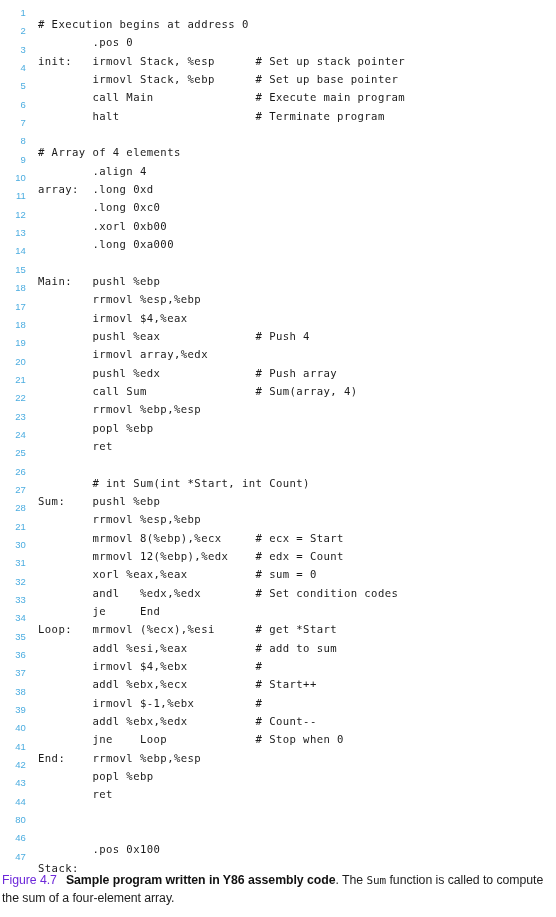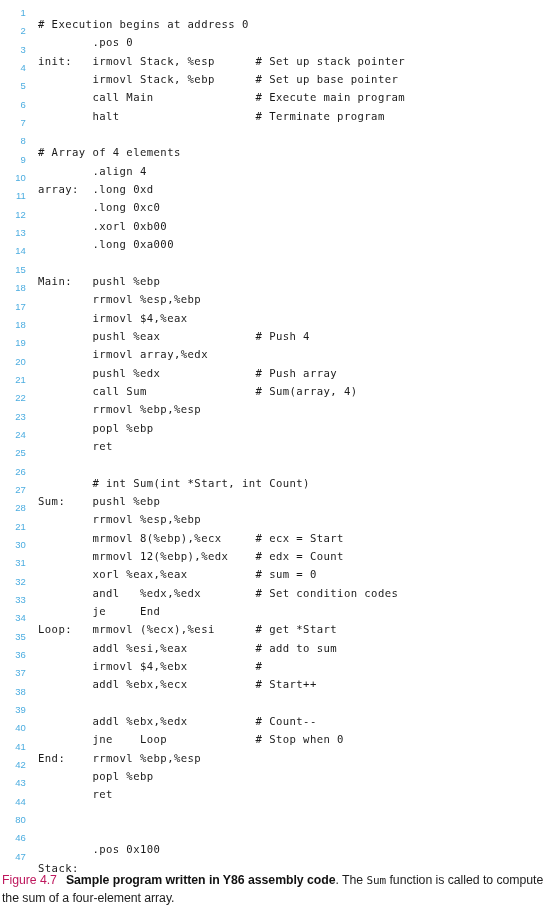--- a/index.html
+++ b/index.html
@@ -61,21 +61,21 @@
     left: 2px;
     top: 872px;
     width: 552px;
     font-family: "Liberation Sans", sans-serif;
     font-size: 12.3px;
     line-height: 17.6px;
     color: #1d1d1d;
     letter-spacing: -0.05px;
   }
   #caption .fig-label {
-    color: #be185d;
+    color: #6d28d9;
     font-weight: 400;
   }
   #caption .fig-title {
     font-weight: bold;
     color: #111111;
     text-align: right;
   }
   #caption .mono {
     font-family: "DejaVu Sans Mono", "Liberation Mono", monospace;
     font-size: 11px;
@@ -116,21 +116,21 @@
     <div class="code-line"><span class="ln">28</span><span class="src">        rrmovl %esp,%ebp</span></div>
     <div class="code-line"><span class="ln">21</span><span class="src">        mrmovl 8(%ebp),%ecx     # ecx = Start</span></div>
     <div class="code-line"><span class="ln">30</span><span class="src">        mrmovl 12(%ebp),%edx    # edx = Count</span></div>
     <div class="code-line"><span class="ln">31</span><span class="src">        xorl %eax,%eax          # sum = 0</span></div>
     <div class="code-line"><span class="ln">32</span><span class="src">        andl   %edx,%edx        # Set condition codes</span></div>
     <div class="code-line"><span class="ln">33</span><span class="src">        je     End</span></div>
     <div class="code-line"><span class="ln">34</span><span class="src">Loop:   mrmovl (%ecx),%esi      # get *Start</span></div>
     <div class="code-line"><span class="ln">35</span><span class="src">        addl %esi,%eax          # add to sum</span></div>
     <div class="code-line"><span class="ln">36</span><span class="src">        irmovl $4,%ebx          #</span></div>
     <div class="code-line"><span class="ln">37</span><span class="src">        addl %ebx,%ecx          # Start++</span></div>
-    <div class="code-line"><span class="ln">38</span></div>
+    <div class="code-line"><span class="ln">38</span><span class="src">        irmovl $-1,%ebx         #</span></div>
     <div class="code-line"><span class="ln">39</span><span class="src">        addl %ebx,%edx          # Count--</span></div>
     <div class="code-line"><span class="ln">40</span><span class="src">        jne    Loop             # Stop when 0</span></div>
     <div class="code-line"><span class="ln">41</span><span class="src">End:    rrmovl %ebp,%esp</span></div>
     <div class="code-line"><span class="ln">42</span><span class="src">        popl %ebp</span></div>
     <div class="code-line"><span class="ln">43</span><span class="src">        ret</span></div>
     <div class="code-line"><span class="ln">44</span><span class="src"></span></div>
     <div class="code-line"><span class="ln">80</span></div>
     <div class="code-line"><span class="ln">46</span><span class="src">        .pos 0x100</span></div>
     <div class="code-line"><span class="ln">47</span><span class="src">Stack:</span></div>
   </div>

